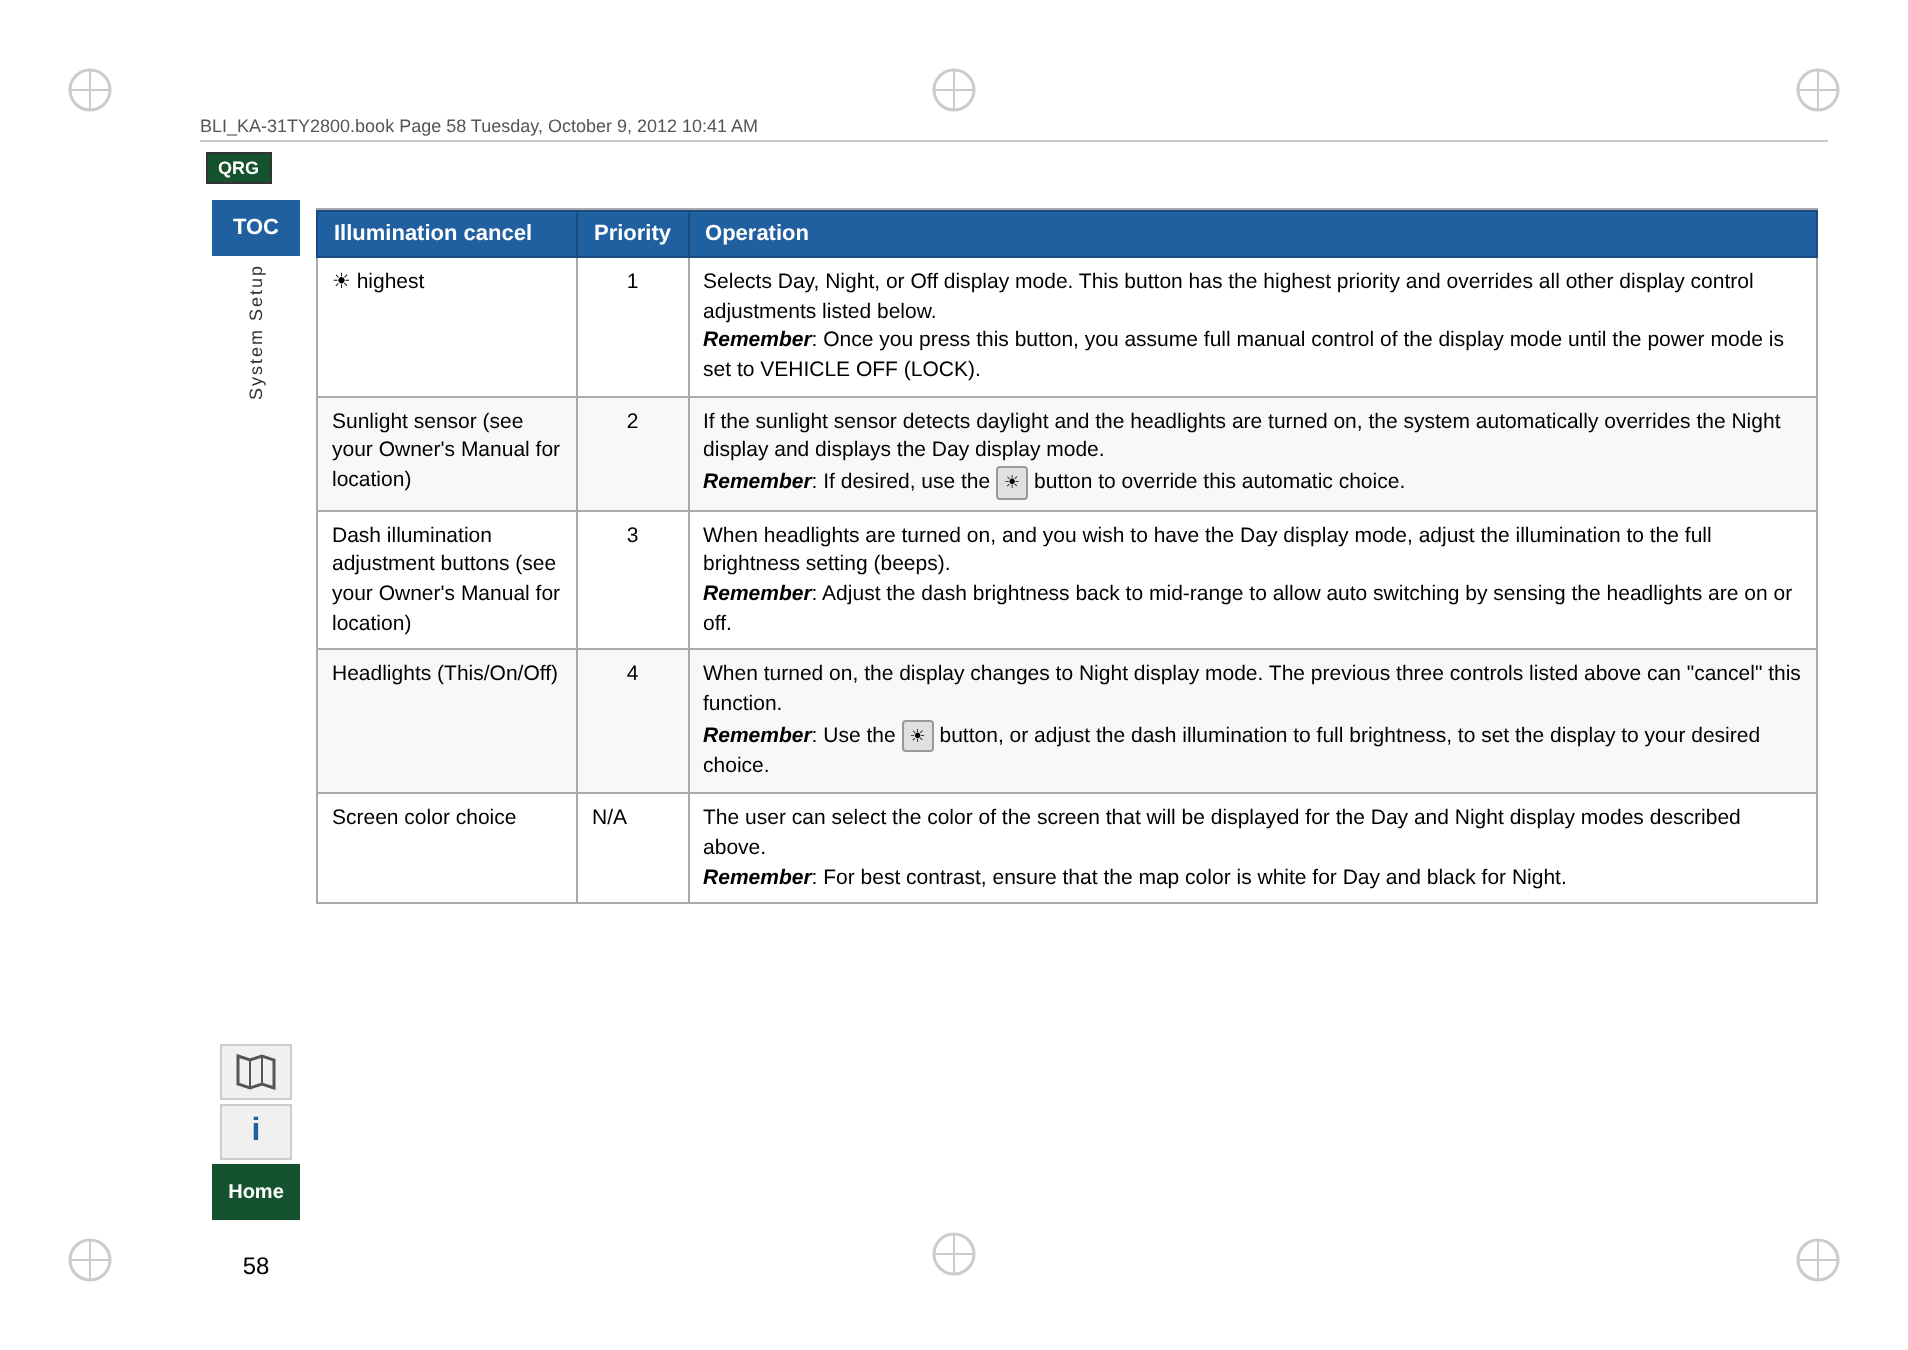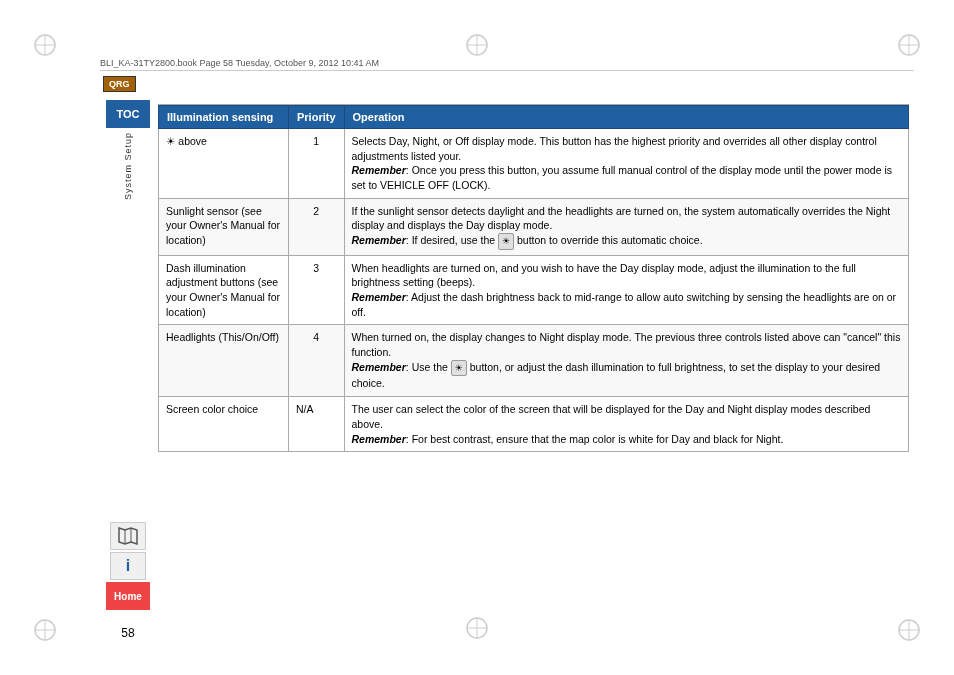--- a/index.html
+++ b/index.html
@@ -37,21 +37,21 @@
       color: #555;
       border-bottom: 1px solid #ccc;
       padding-bottom: 2px;
     }
 
     
     .qrg-btn {
       position: absolute;
       top: 76px;
       left: 103px;
-      background: #a16207;
+      background: #14532d;
       color: #fff;
       font-size: 9px;
       font-weight: bold;
       padding: 2px 5px;
       border: 1px solid #333;
     }
 
     
     .left-sidebar {
       position: absolute;
@@ -104,21 +104,21 @@
       display: flex;
       align-items: center;
       justify-content: center;
       font-size: 14px;
       background: #f0f0f0;
     }
 
     .home-btn {
       width: 44px;
       height: 28px;
-      background: #ef4444;
+      background: #14532d;
       color: #fff;
       font-size: 10px;
       font-weight: bold;
       display: flex;
       align-items: center;
       justify-content: center;
     }
 
     
     .page-number {
@@ -280,34 +280,34 @@
   <div class="sidebar-icon" style="font-size:16px;font-weight:bold;color:#2060a0;">i</div>
   <div class="home-btn">Home</div>
 </div>
 
 <div class="page-number">58</div>
 
 <div class="main-content">
   <table class="data-table">
     <thead>
       <tr>
-        <th style="width:130px;">Illumination sensing</th>
+        <th style="width:130px;">Illumination cancel</th>
         <th style="width:55px;">Priority</th>
         <th>Operation</th>
       </tr>
     </thead>
     <tbody>
 
       <tr>
         <td>
-          <span>☀ above</span>
+          <span>☀ highest</span>
         </td>
         <td style="text-align:center;">1</td>
         <td>
-          <span>Selects Day, Night, or Off display mode. This button has the highest priority and overrides all other display control adjustments listed your.</span><br>
+          <span>Selects Day, Night, or Off display mode. This button has the highest priority and overrides all other display control adjustments listed below.</span><br>
           <span class="remember-text">Remember</span><span>: Once you press this button, you assume full manual control of the display mode until the power mode is set to VEHICLE OFF (LOCK).</span>
         </td>
       </tr>
 
       <tr>
         <td>Sunlight sensor (see your Owner's Manual for location)</td>
         <td style="text-align:center;">2</td>
         <td>
           <span>If the sunlight sensor detects daylight and the headlights are turned on, the system automatically overrides the Night display and displays the Day display mode.</span><br>
           <span class="remember-text">Remember</span><span>: If desired, use the <span class="inline-btn">☀</span> button to override this automatic choice.</span>

